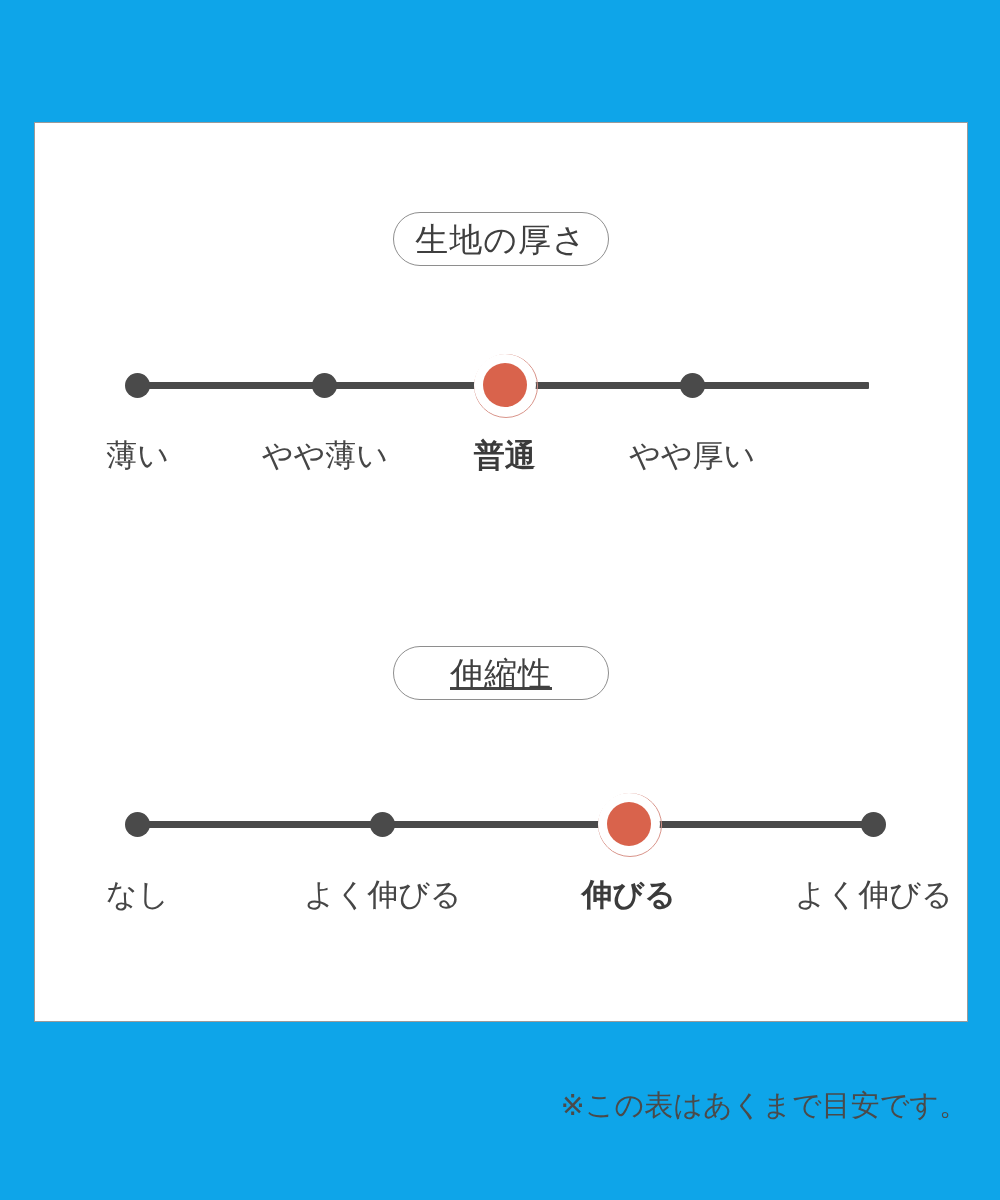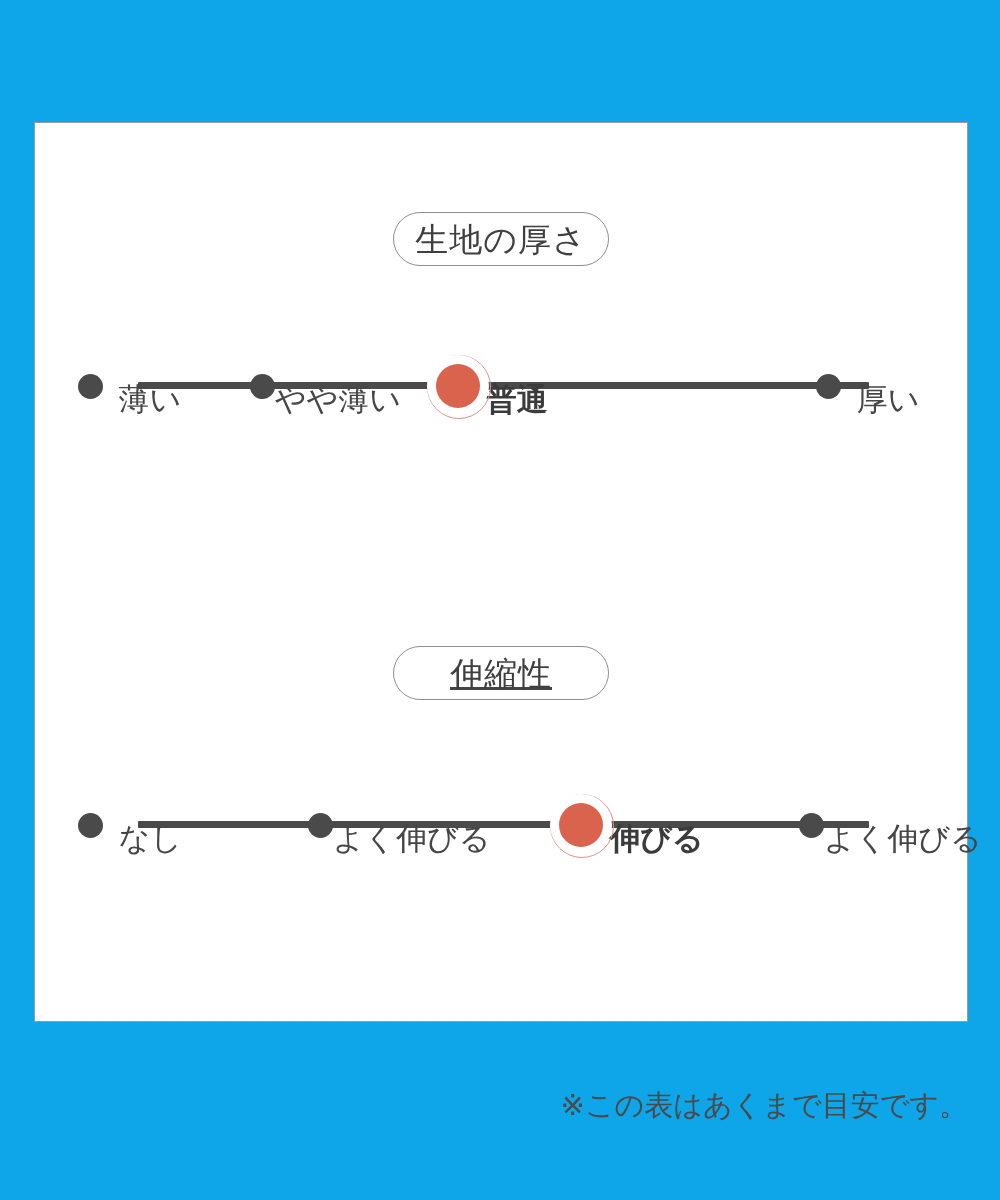--- a/index.html
+++ b/index.html
@@ -85,20 +85,21 @@
     width: 100%;
     height: 100%;
   }
   .node {
     position: absolute;
     top: 0;
     transform: translateX(-50%);
     width: 150px;
     margin-left: 0;
     display: flex;
+    flex-direction: column;
     align-items: center;
   }
   .dot-box {
     position: relative;
     width: 56px;
     height: 56px;
     display: flex;
     align-items: center;
     justify-content: center;
   }
@@ -188,28 +189,28 @@
         </div>
 
         <div class="node active" style="left:50.4%;">
           <div class="dot-box">
             <span class="halo"></span>
             <span class="dot"></span>
           </div>
           <span class="node-label">普通</span>
         </div>
 
-
-        <div class="node" style="left:90.2%;">
-          <div class="dot-box">
-
-            <span class="dot"></span>
-          </div>
-          <span class="node-label">厚い</span>
-        </div>
+        <div class="node" style="left:70.5%;">
+          <div class="dot-box">
+
+            <span class="dot"></span>
+          </div>
+          <span class="node-label">やや厚い</span>
+        </div>
+
 
       </div>
     </div>
 
     <div class="pill-wrap" style="top:523px;text-decoration:underline;">
       <div class="pill">
         <span class="pill-label">伸縮性</span>
       </div>
     </div>
 

